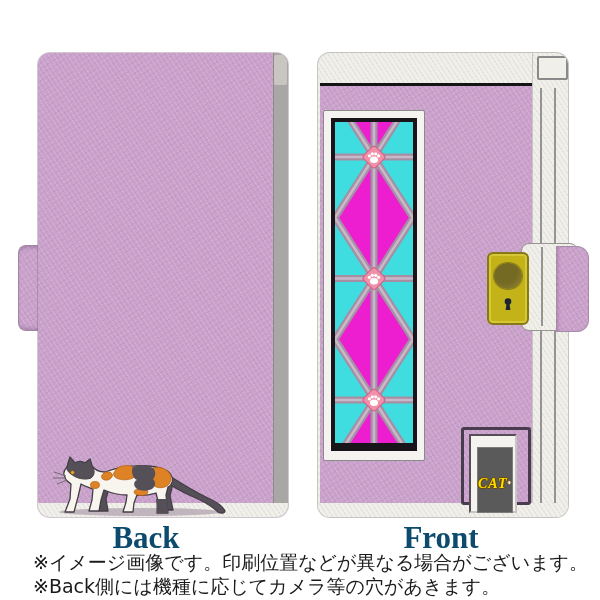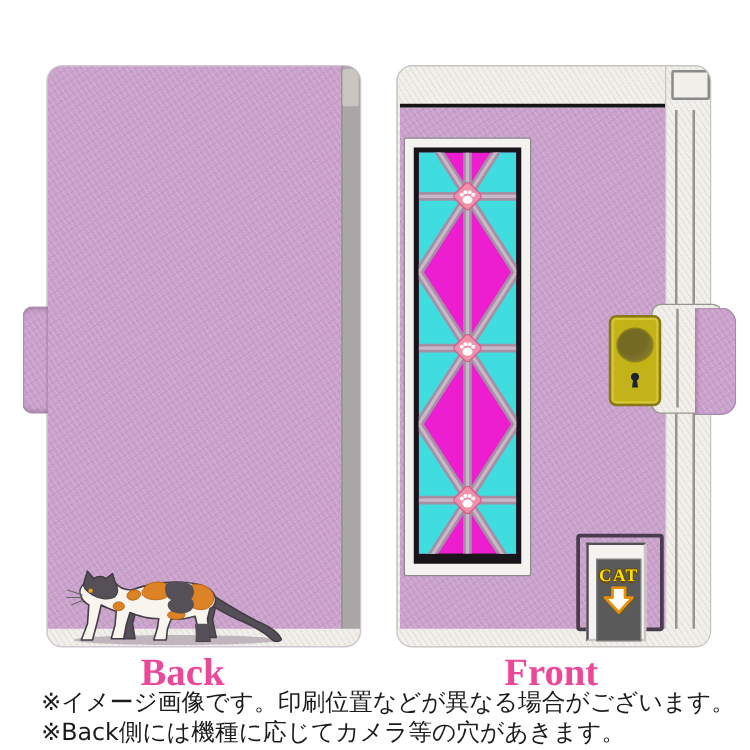--- a/index.html
+++ b/index.html
@@ -32,40 +32,40 @@
   .front-corner-box{left:219px;top:3px;width:27px;height:20px;background:var(--cover-white);
     border:2px solid #8a8a8a;border-radius:2px;}
   .panel-frame{left:5px;top:57px;width:100px;height:349px;background:var(--panel-white);
     border:1px solid #8a8a8a;border-radius:2px;}
   .panel-black{left:13px;top:65px;width:86px;height:333px;background:var(--frame-black);}
   .panel-pattern{left:17px;top:69px;width:78px;height:321px;}
   .door-frame{left:143px;top:374px;width:64px;height:72px;border:3px solid var(--door-frame);border-radius:3px;}
   .sign-box{left:151px;top:381px;width:48px;height:79px;background:var(--panel-white);
     border:2px solid;border-color:#554e58 #c9c6c1 #c9c6c1 #554e58;box-sizing:border-box;}
   .sign-dark{left:159px;top:394px;width:36px;height:66px;background:var(--sign-gray);
-    border:1px solid #7c7c7c;box-sizing:border-box;display:flex;flex-direction:column;
-    align-items:center;padding-top:6px;}
+    border:1px solid #7c7c7c;box-sizing:border-box;display:flex;flex-direction:row;
+    align-items:center;padding-top:6px;font-style:italic;}
   .sign-text{font-family:"Liberation Serif","DejaVu Serif",serif;font-weight:bold;font-size:14px;
     letter-spacing:1px;color:var(--sign-yellow);line-height:15px;
     text-shadow:-1px 0 #6b4a00,1px 0 #6b4a00,0 -1px #6b4a00,0 1px #6b4a00;}
   
   .strap-white{left:521px;top:243px;width:55px;height:86px;border:1px solid #979592;border-radius:8px;}
   .strap-line{top:3px;width:2px;height:79px;background:#969493;}
   .strap-cap{left:556px;top:246px;width:32px;height:84px;border:1px solid #a58ba8;border-left:none;
     border-radius:0 12px 12px 0;box-shadow:inset 4px 0 4px -3px rgba(90,60,95,.45);}
   .clasp-button{left:487px;top:252px;width:42px;height:73px;background:var(--clasp-yellow);
     border:2px solid var(--clasp-edge);border-radius:6px;box-sizing:border-box;
     box-shadow:inset 0 0 0 2px #d6c735;}
   .clasp-circle{left:5px;top:9px;width:28px;height:26px;border-radius:50%;
     background:radial-gradient(circle at 38% 32%, #756a24 0 48%, #938632 100%);
     box-shadow:0 0 0 1px rgba(90,80,20,.5);}
   .clasp-keyhole{left:14px;top:44px;width:10px;height:13px;}
   
   .view-label{top:520px;width:200px;text-align:center;font-family:"Liberation Serif","DejaVu Serif",serif;
-    font-weight:bold;font-size:31px;color:#ec4899;}
+    font-weight:bold;font-size:31px;color:#0c4a6e;}
   .footer{left:33px;top:551px;width:562px;font-size:19px;line-height:23.5px;color:var(--text-black);
     font-family:"DejaVu Sans","Liberation Sans",sans-serif;}
 </style>
 </head>
 <body>
 
 <div id="stage">
 
   <div class="abs back-tab tex-lav"></div>
 

